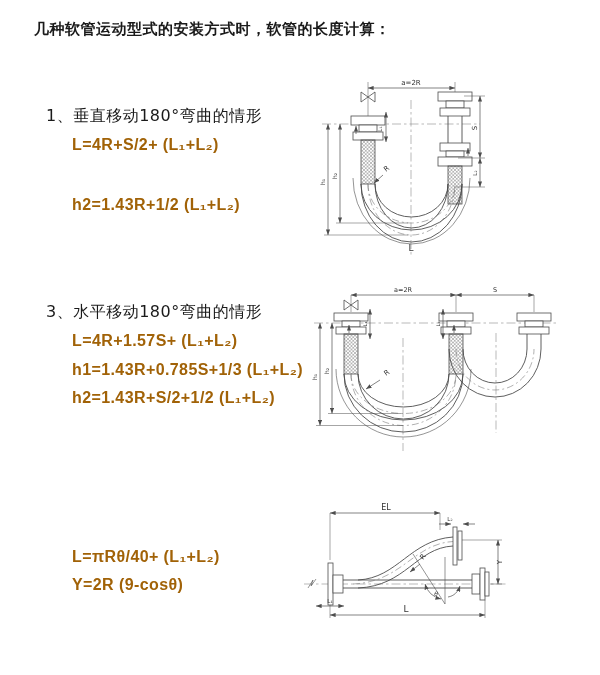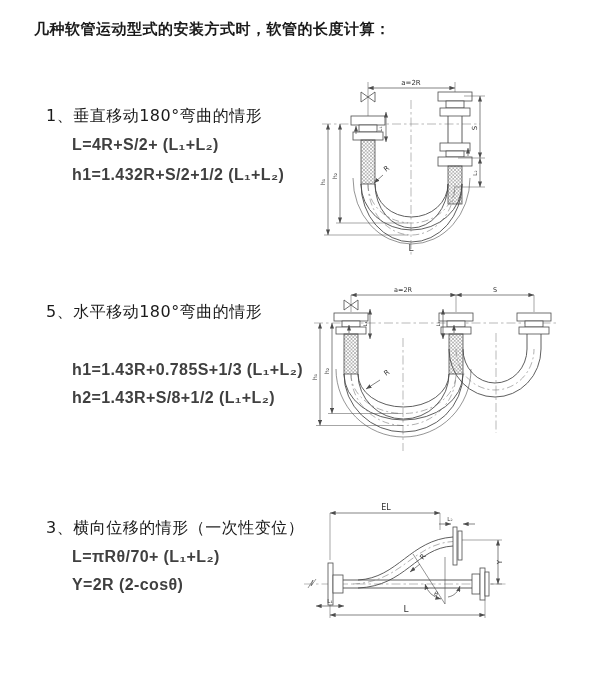--- a/index.html
+++ b/index.html
@@ -1,49 +1,49 @@
 <!DOCTYPE html>
 <html><head>
 <meta charset="utf-8">
 <style>
   html,body{margin:0;padding:0;background:#fff;}
   .page{position:relative;width:600px;height:675px;background:#ffffff;overflow:hidden;
         font-family:"DejaVu Sans",sans-serif;color:#1a1a1a;padding-left:46px;}
   .title{position:absolute;left:34px;top:20px;font-size:15px;font-weight:600;letter-spacing:0.5px;}
   .heading{position:absolute;left:46px;font-size:16px;font-weight:400;letter-spacing:0.5px;}
   .formula{position:absolute;left:72px;font-size:16px;font-weight:600;
-           font-family:"Liberation Sans","DejaVu Sans",sans-serif;letter-spacing:0.4px;color:#404040;}
+           font-family:"Liberation Sans","DejaVu Sans",sans-serif;letter-spacing:0.4px;color:#a16207;}
   .diagram{position:absolute;}
   .tube{stroke:#4d4d4d;stroke-width:0.9;fill:none;}
   .thin{stroke:#4d4d4d;stroke-width:0.6;fill:none;}
   .tubedash{stroke:#7a7a7a;stroke-width:0.6;stroke-dasharray:7 3 2 3;fill:none;}
   .cl{stroke:#8a8a8a;stroke-width:0.6;stroke-dasharray:9 3 2.5 3;fill:none;}
   .dl{stroke:#4d4d4d;stroke-width:0.7;fill:none;}
   .ext{stroke:#4d4d4d;stroke-width:0.5;fill:none;}
   .flange{fill:#ffffff;stroke:#4d4d4d;stroke-width:0.8;}
   text.lab{fill:#333;font-family:"DejaVu Sans",sans-serif;}
 </style>
 </head>
 <body>
 
 <div class="page">
 
   <div class="title">几种软管运动型式的安装方式时，软管的长度计算：</div>
 
   <div class="heading" style="top:106px">1、垂直移动180°弯曲的情形</div>
   <div class="formula" style="top:136px">L=4R+S/2+ (L₁+L₂)</div>
-  <div class="formula" style="top:166px">h1=1.432R+S/2+1/2 (L₁+L₂)</div>
-
-  <div class="heading" style="top:302px">5、水平移动180°弯曲的情形</div>
+  <div class="formula" style="top:196px">h2=1.43R+1/2 (L₁+L₂)</div>
+
+  <div class="heading" style="top:302px">3、水平移动180°弯曲的情形</div>
+  <div class="formula" style="top:332px">L=4R+1.57S+ (L₁+L₂)</div>
   <div class="formula" style="top:361px">h1=1.43R+0.785S+1/3 (L₁+L₂)</div>
-  <div class="formula" style="top:389px">h2=1.43R+S/8+1/2 (L₁+L₂)</div>
-
-  <div class="heading" style="top:518px">3、横向位移的情形（一次性变位）</div>
-  <div class="formula" style="top:548px">L=πRθ/70+ (L₁+L₂)</div>
-  <div class="formula" style="top:576px">Y=2R (2-cosθ)</div>
+  <div class="formula" style="top:389px">h2=1.43R+S/2+1/2 (L₁+L₂)</div>
+
+  <div class="formula" style="top:548px">L=πRθ/40+ (L₁+L₂)</div>
+  <div class="formula" style="top:576px">Y=2R (9-cosθ)</div>
 
   <div class="diagram" style="left:308px;top:72px">
     <svg width="275" height="185" viewBox="0 0 275 185">
       <defs>
         <marker id="a1" viewBox="0 0 8 6" refX="8" refY="3" markerWidth="8" markerHeight="6" orient="auto-start-reverse" markerUnits="strokeWidth">
             <path d="M0,0L8,3L0,6Z" fill="#4d4d4d"></path>
           </marker>
         <pattern id="p1" width="3.5" height="3.5" patternUnits="userSpaceOnUse">
           <path d="M0,3.5 L3.5,0 M0,0 L3.5,3.5" stroke="#6b6b6b" stroke-width="0.45"></path>
         </pattern>

